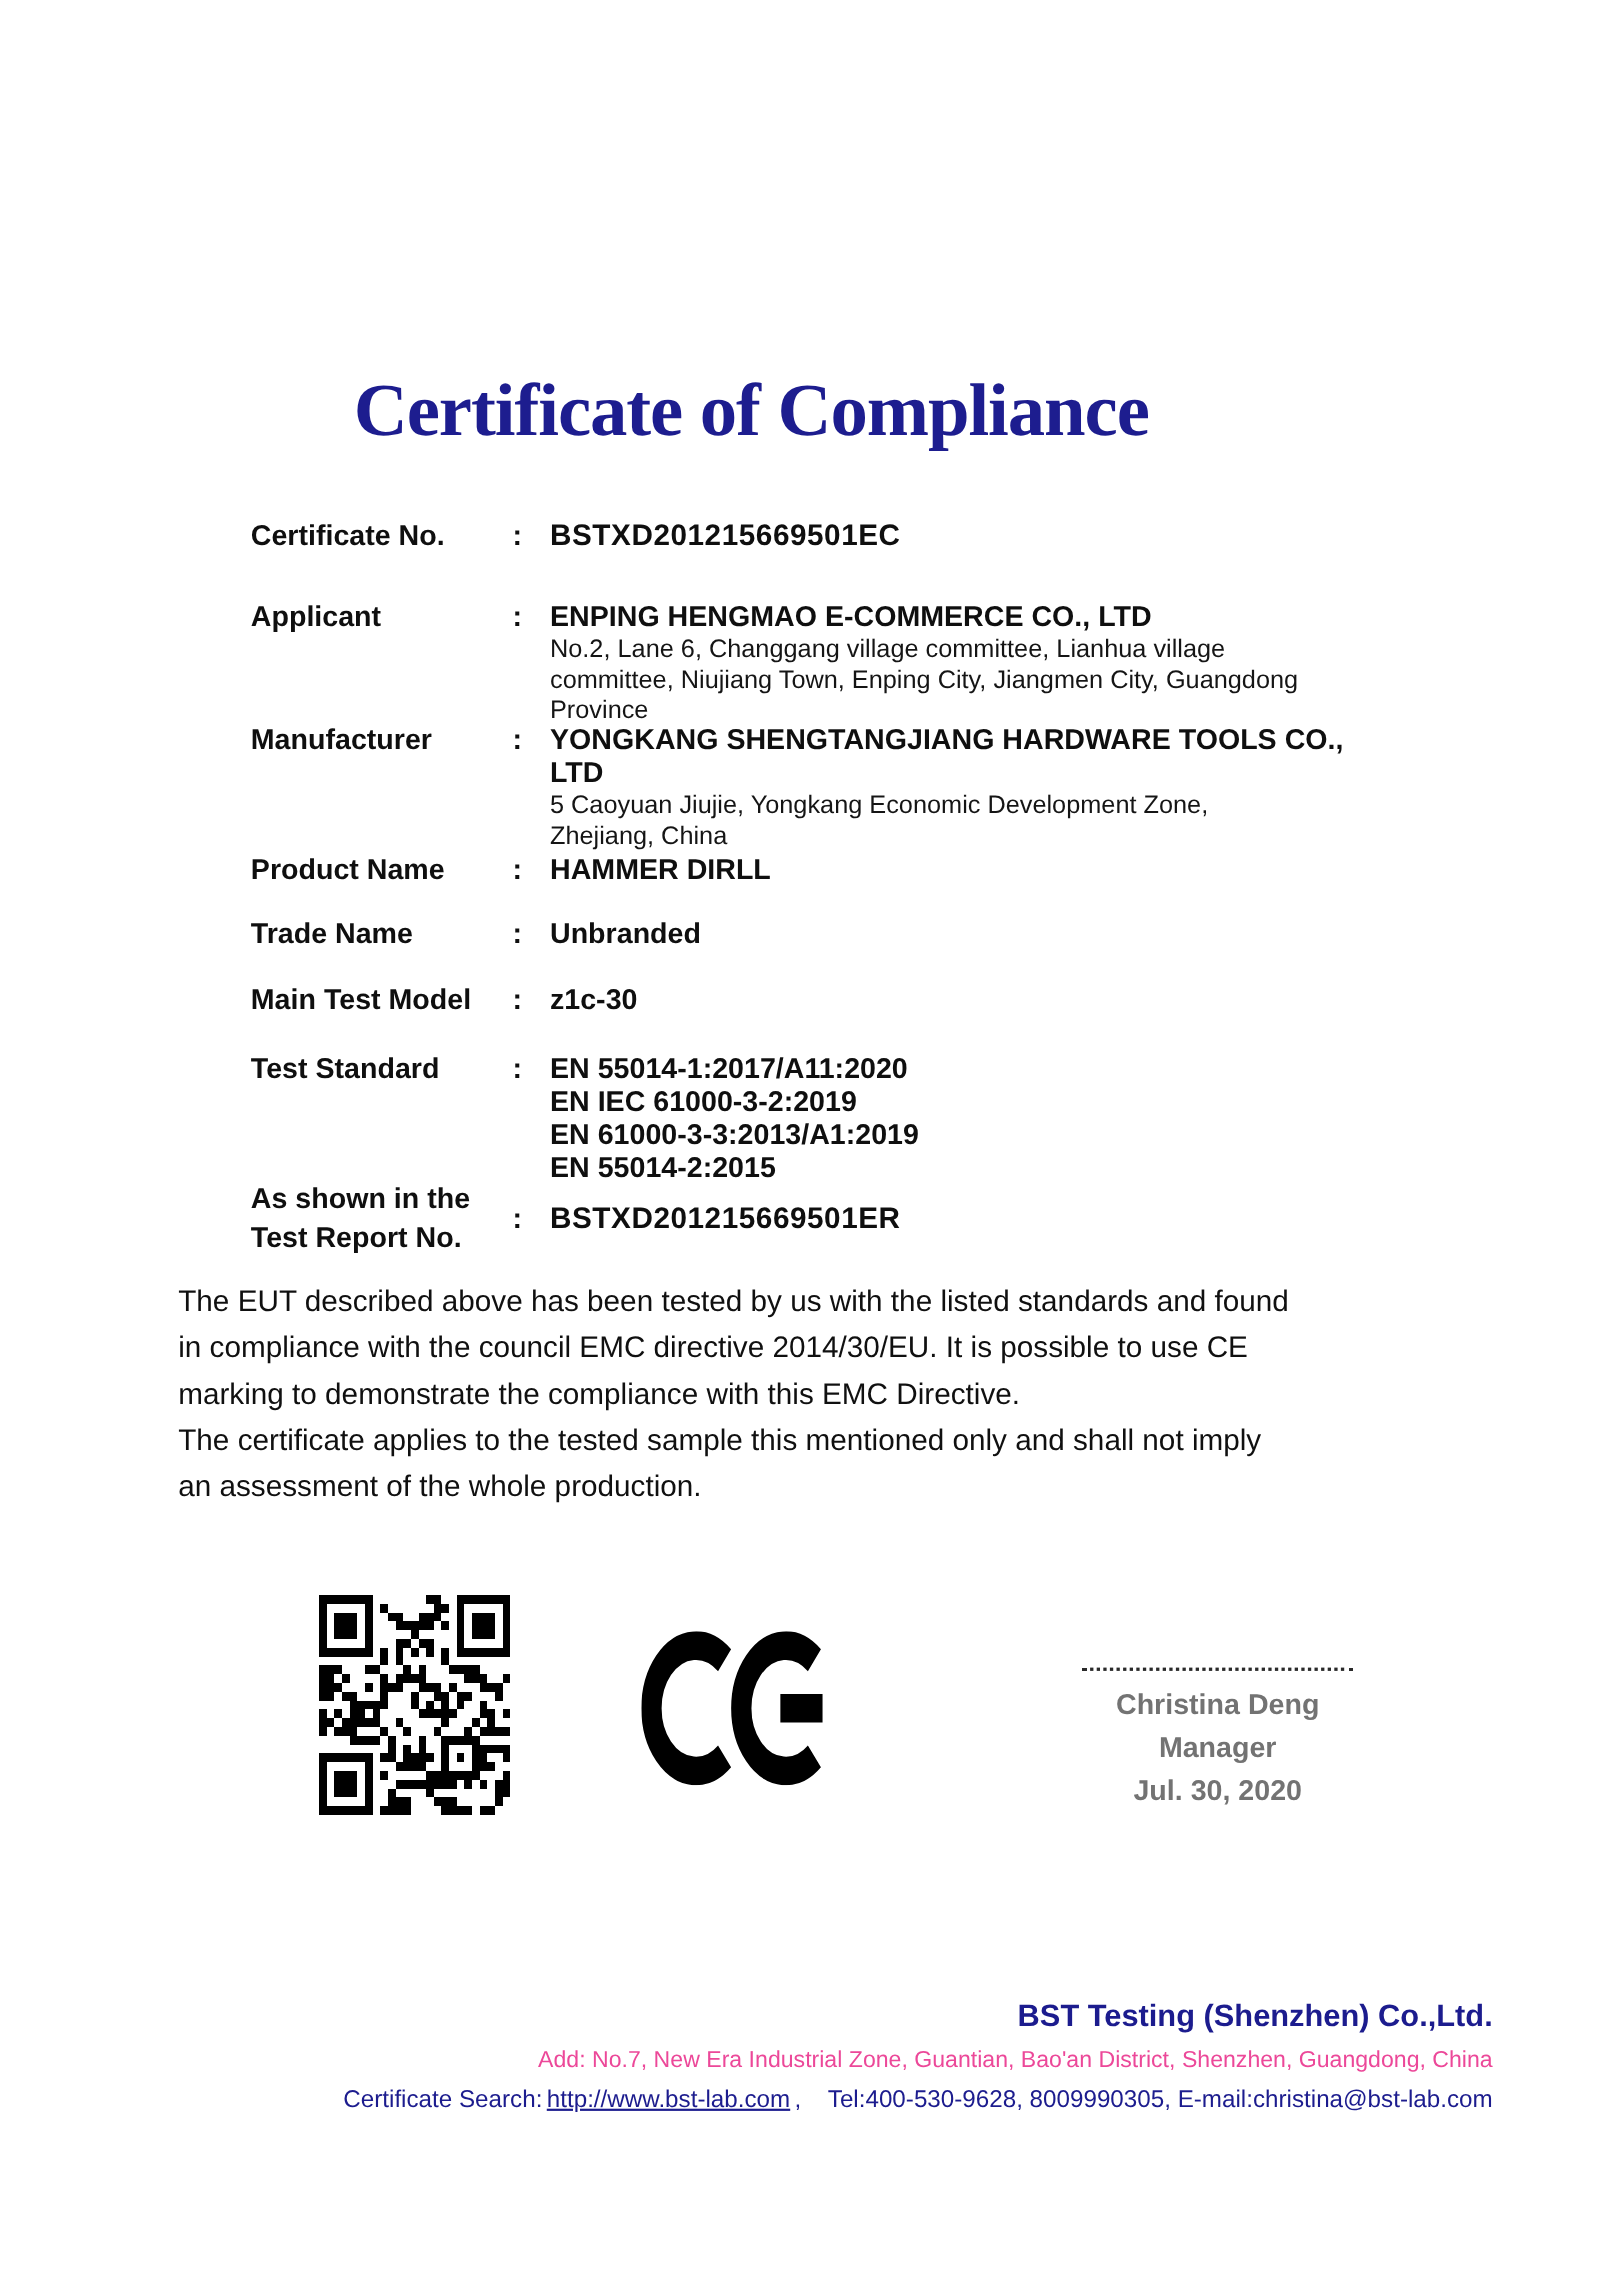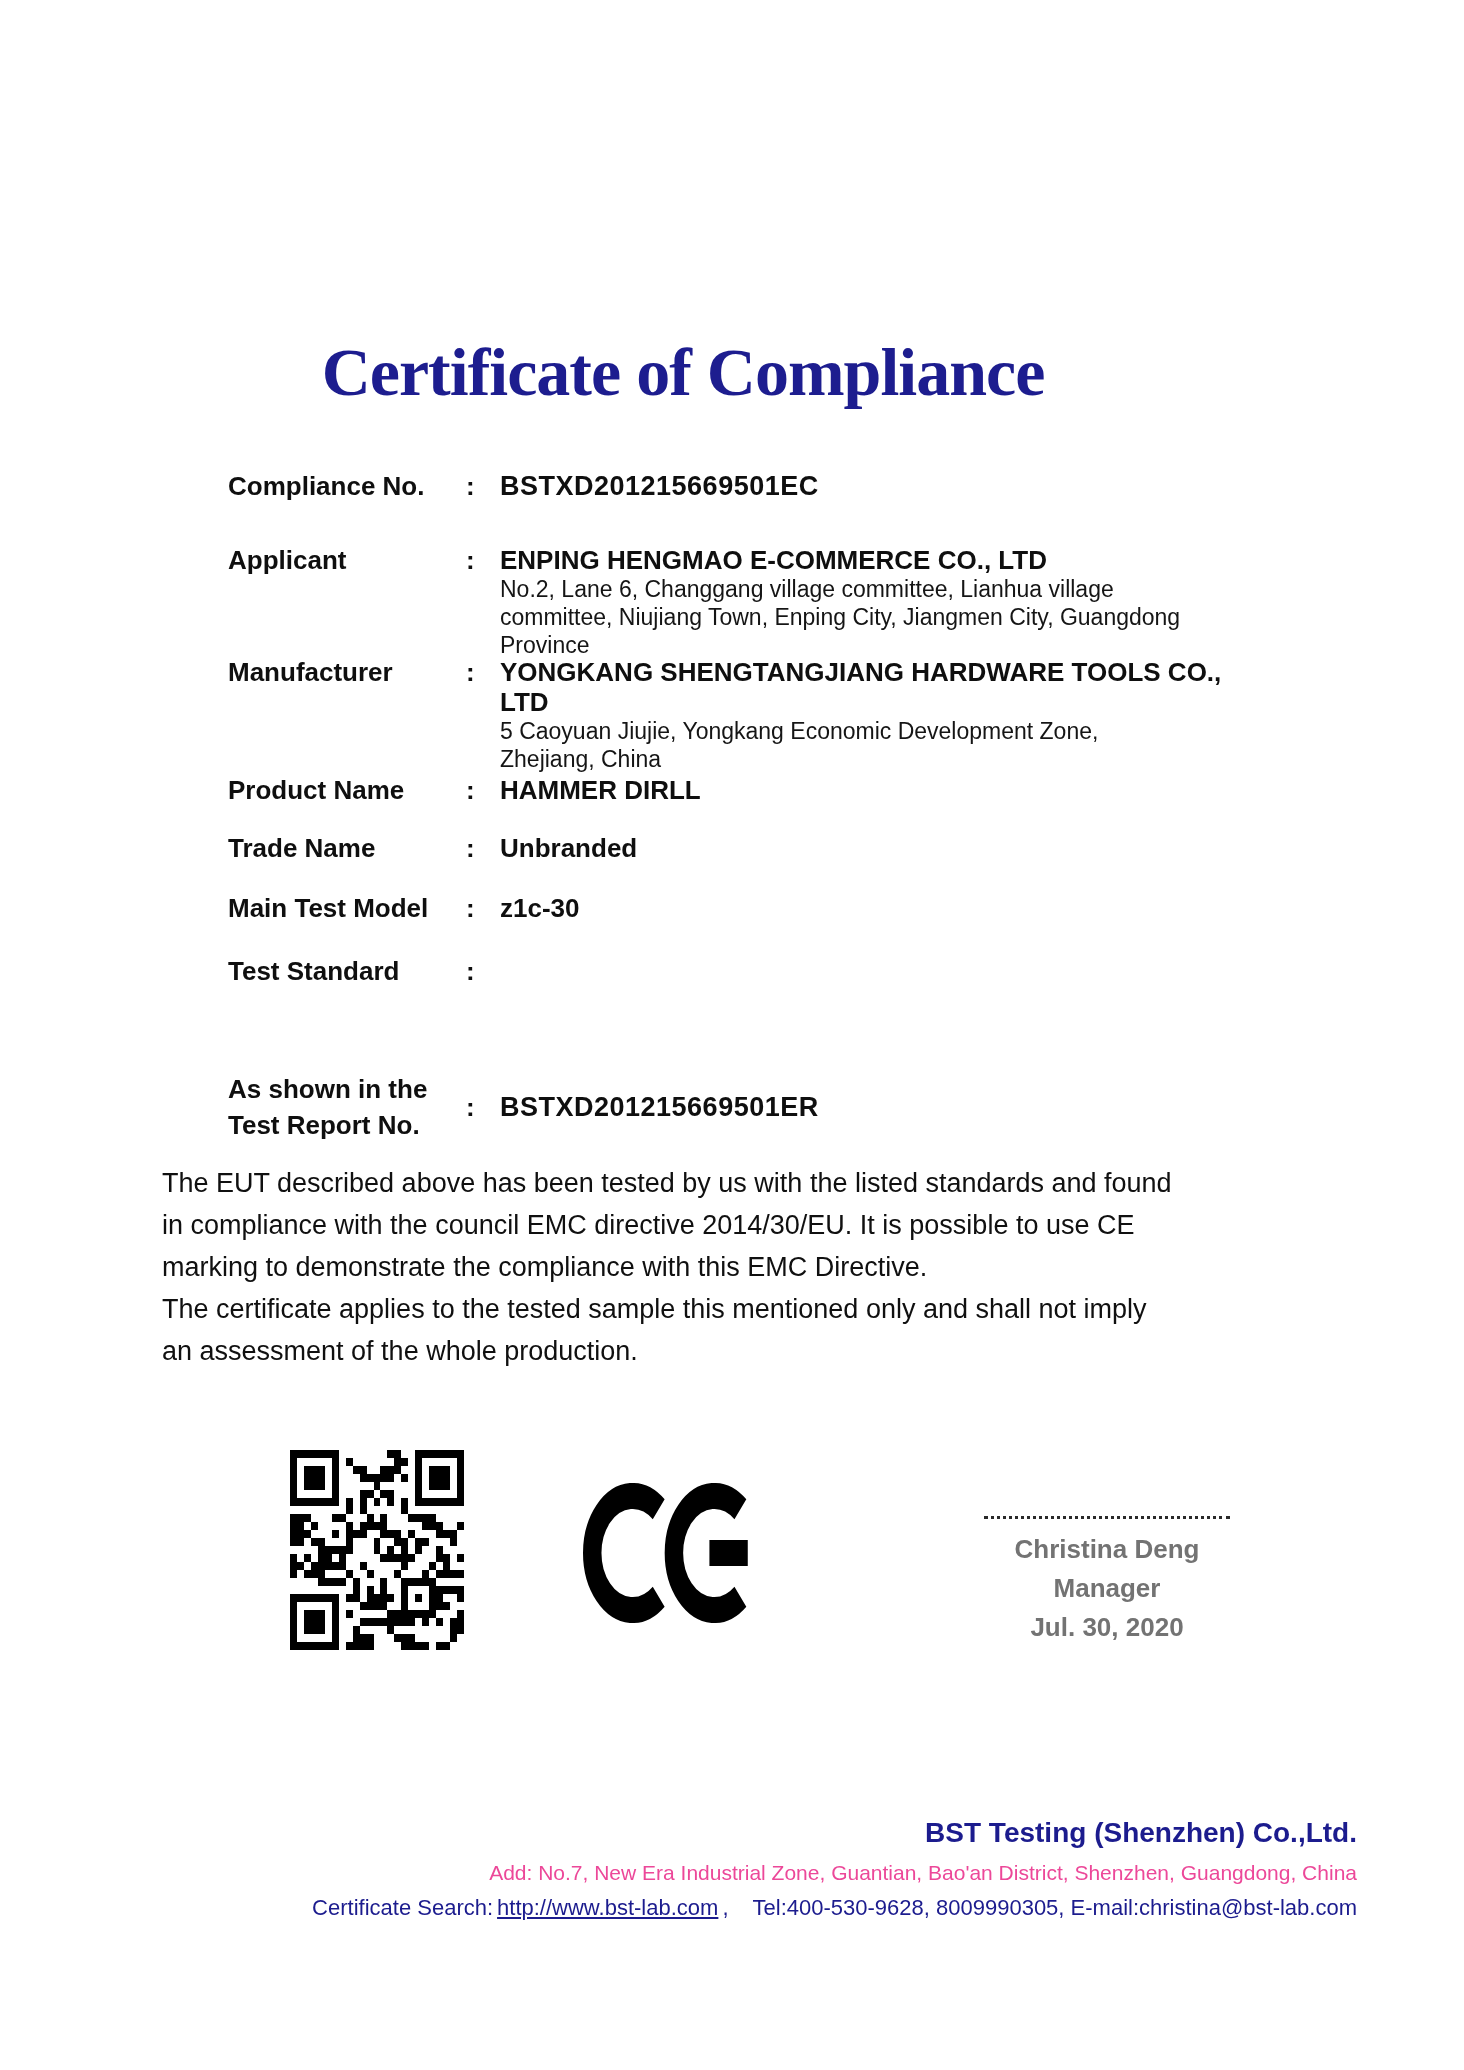--- a/index.html
+++ b/index.html
@@ -42,21 +42,21 @@
   .f-addr{font-size:21px;line-height:30px;margin-top:8px;color:#ec4899;}
   .f-search{font-size:22px;line-height:32px;margin-top:4px;white-space:pre;color:#1c1c8e;}
   .f-url{text-decoration:underline;margin:0 4px;color:#1c1c8e;cursor:pointer;}
 </style>
 </head>
 <body>
 
 <div class="abs title">Certificate of Compliance</div>
 
 <div class="abs row" style="top:471px">
-  <div class="lbl">Compliance No.</div>
+  <div class="lbl">Certificate No.</div>
   <div class="colon">:</div>
   <div class="vblock">
       <div class="val-big">BSTXD201215669501EC</div>
     </div>
 </div>
 
 <div class="abs row" style="top:545px">
   <div class="lbl">Applicant</div>
   <div class="colon">:</div>
   <div class="vblock">
@@ -98,20 +98,26 @@
   <div class="lbl">Main Test Model</div>
   <div class="colon">:</div>
   <div class="vblock">
       <div class="val">z1c-30</div>
     </div>
 </div>
 
 <div class="abs row" style="top:956px">
   <div class="lbl">Test Standard</div>
   <div class="colon">:</div>
+  <div class="vblock">
+    <div class="std">EN 55014-1:2017/A11:2020</div>
+    <div class="std">EN IEC 61000-3-2:2019</div>
+    <div class="std">EN 61000-3-3:2013/A1:2019</div>
+    <div class="std">EN 55014-2:2015</div>
+  </div>
 </div>
 
 <div class="abs row" style="top:1071px">
   <div class="vblock" style="flex:none;width:238px;">
     <div class="lbl2">As shown in the</div>
     <div class="lbl2">Test Report No.</div>
   </div>
   <div class="colon center-self">:</div>
   <div class="vblock center-self">
       <div class="val-big">BSTXD201215669501ER</div>

